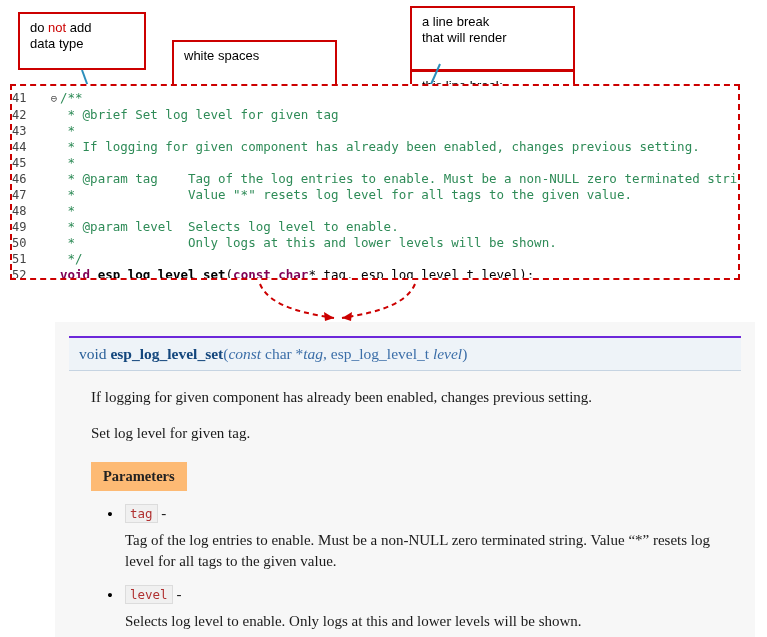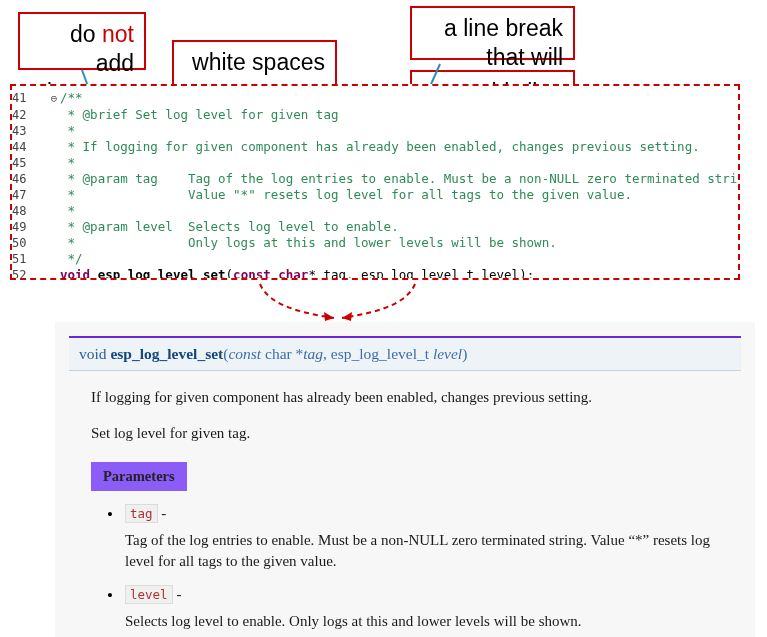--- a/index.html
+++ b/index.html
@@ -14,23 +14,23 @@
     font-family: "Liberation Sans", sans-serif;
     overflow: hidden;
   }
 
   
   .callout {
     position: absolute;
     border: 2px solid #cc0000;
     background: #ffffff;
     color: #000000;
-    font-size: 23px;
+    font-size: 13px;
     line-height: 1.25;
-    text-align: right;
+    text-align: left;
     padding: 6px 10px;
     box-sizing: border-box;
   }
   .callout .hl {
     color: #cc0000;
   }
 
   #callout-no-datatype {
     left: 18px;
     top: 12px;
@@ -40,21 +40,21 @@
   #callout-whitespace {
     left: 172px;
     top: 40px;
     width: 165px;
     height: 56px;
   }
   #callout-linebreak-render {
     left: 410px;
     top: 6px;
     width: 165px;
-    height: 54px;
+    height: 65px;
   }
   #callout-linebreak-norender {
     left: 410px;
     top: 70px;
     width: 165px;
     height: 58px;
   }
 
   
   #leader-lines {
@@ -151,21 +151,21 @@
   .doc-para {
     margin: 16px 14px 0 36px;
     font-family: "Liberation Serif", serif;
     font-size: 15px;
     color: #1a1a1a;
     line-height: 1.35;
   }
   #doc-params-header {
     margin: 18px 14px 0 36px;
     display: inline-block;
-    background: #8b5cf6;
+    background: #fdba74;
     padding: 6px 12px;
     font-family: "Liberation Serif", serif;
     font-weight: bold;
     font-size: 14.5px;
     color: #222222;
   }
   .param-item {
     margin: 14px 14px 0 70px;
     font-family: "Liberation Serif", serif;
     font-size: 15px;

